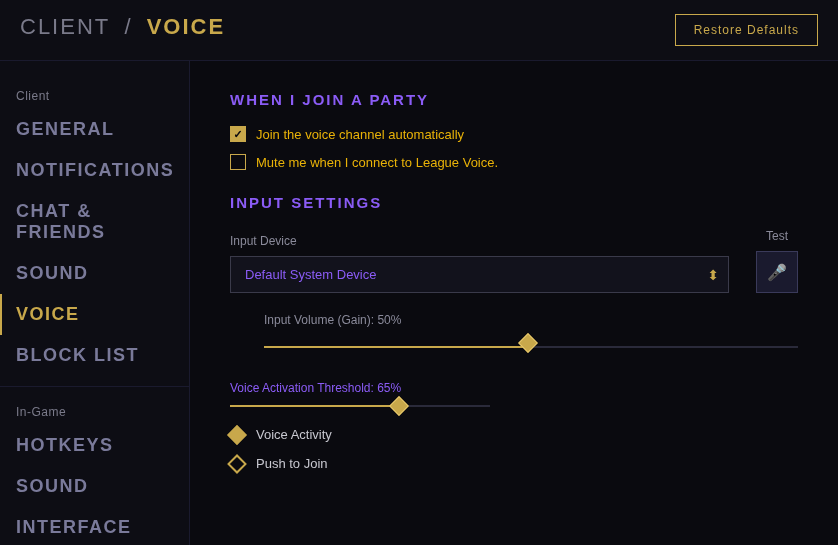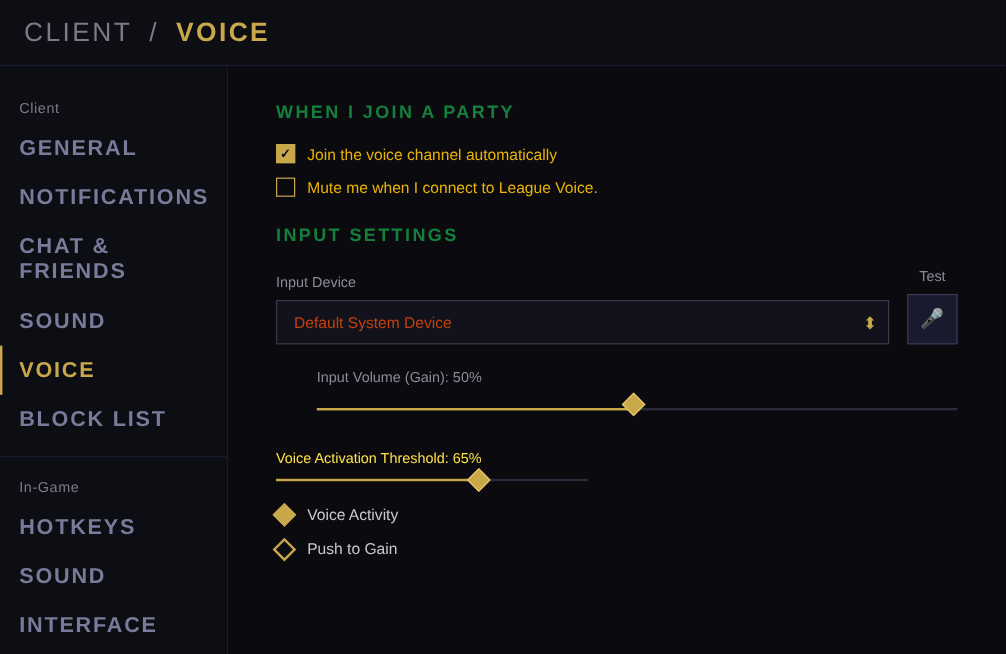--- a/index.html
+++ b/index.html
@@ -99,21 +99,21 @@
       padding: 30px 40px;
       overflow-y: auto;
       background-color: #0a0a0f;
     }
 
     
     .section-header {
       font-size: 15px;
       font-weight: bold;
       letter-spacing: 2px;
-      color: #15803d;
+      color: #8b5cf6;
       margin-bottom: 18px;
       text-transform: uppercase;
     }
 
     
     .checkbox-row {
       display: flex;
       align-items: center;
       margin-bottom: 12px;
       cursor: pointer;
@@ -143,39 +143,39 @@
       font-size: 13px;
     }
 
     
     .input-settings-section {
       margin-top: 24px;
     }
     .input-device-row {
       display: flex;
       align-items: flex-end;
-      gap: 15px;
+      gap: 27px;
       margin-bottom: 20px;
     }
     .input-device-group {
       flex: 1;
     }
     .input-device-label {
       color: #8a8a9a;
       font-size: 12px;
       margin-bottom: 8px;
     }
     .select-wrapper {
       position: relative;
     }
     .select-wrapper select {
       width: 100%;
       background: #12121c;
       border: 1px solid #3a3a4a;
-      color: #c2410c;
+      color: #8b5cf6;
       padding: 10px 30px 10px 14px;
       font-size: 13px;
       appearance: none;
       -webkit-appearance: none;
       cursor: pointer;
       font-family: Arial, sans-serif;
     }
     .select-arrow {
       position: absolute;
       right: 10px;
@@ -260,21 +260,21 @@
     .input-mode-section {
       margin-top: 10px;
     }
     .input-mode-header {
       display: flex;
       align-items: flex-start;
       justify-content: space-between;
       margin-bottom: 20px;
     }
     .threshold-label {
-      color: #fde047;
+      color: #8b5cf6;
       font-size: 12px;
       margin-bottom: 8px;
     }
     .threshold-slider-area {
       width: 260px;
     }
     .threshold-slider-track {
       width: 100%;
       height: 2px;
       background: #2a2a3a;
@@ -320,20 +320,21 @@
   </style>
 </head>
 <body>
 
 <div class="header">
   <div class="header-title">
     <span class="client">CLIENT</span>
     <span class="separator">/</span>
     <span class="voice">VOICE</span>
   </div>
+  <button class="restore-defaults-btn">Restore Defaults</button>
 </div>
 
 <div class="main-layout">
 
   <div class="sidebar">
     <div class="sidebar-section-label">Client</div>
 
     <div class="sidebar-item">
       <span>GENERAL</span>
     </div>
@@ -432,18 +433,18 @@
         </div>
       </div>
 
       <div class="radio-row">
         <div class="diamond-radio selected"></div>
         <span class="radio-label">Voice Activity</span>
       </div>
 
       <div class="radio-row">
         <div class="diamond-radio"></div>
-        <span class="radio-label">Push to Gain</span>
+        <span class="radio-label">Push to Join</span>
       </div>
 
     </div>
   </div>
 </div>
 
 </body></html>

